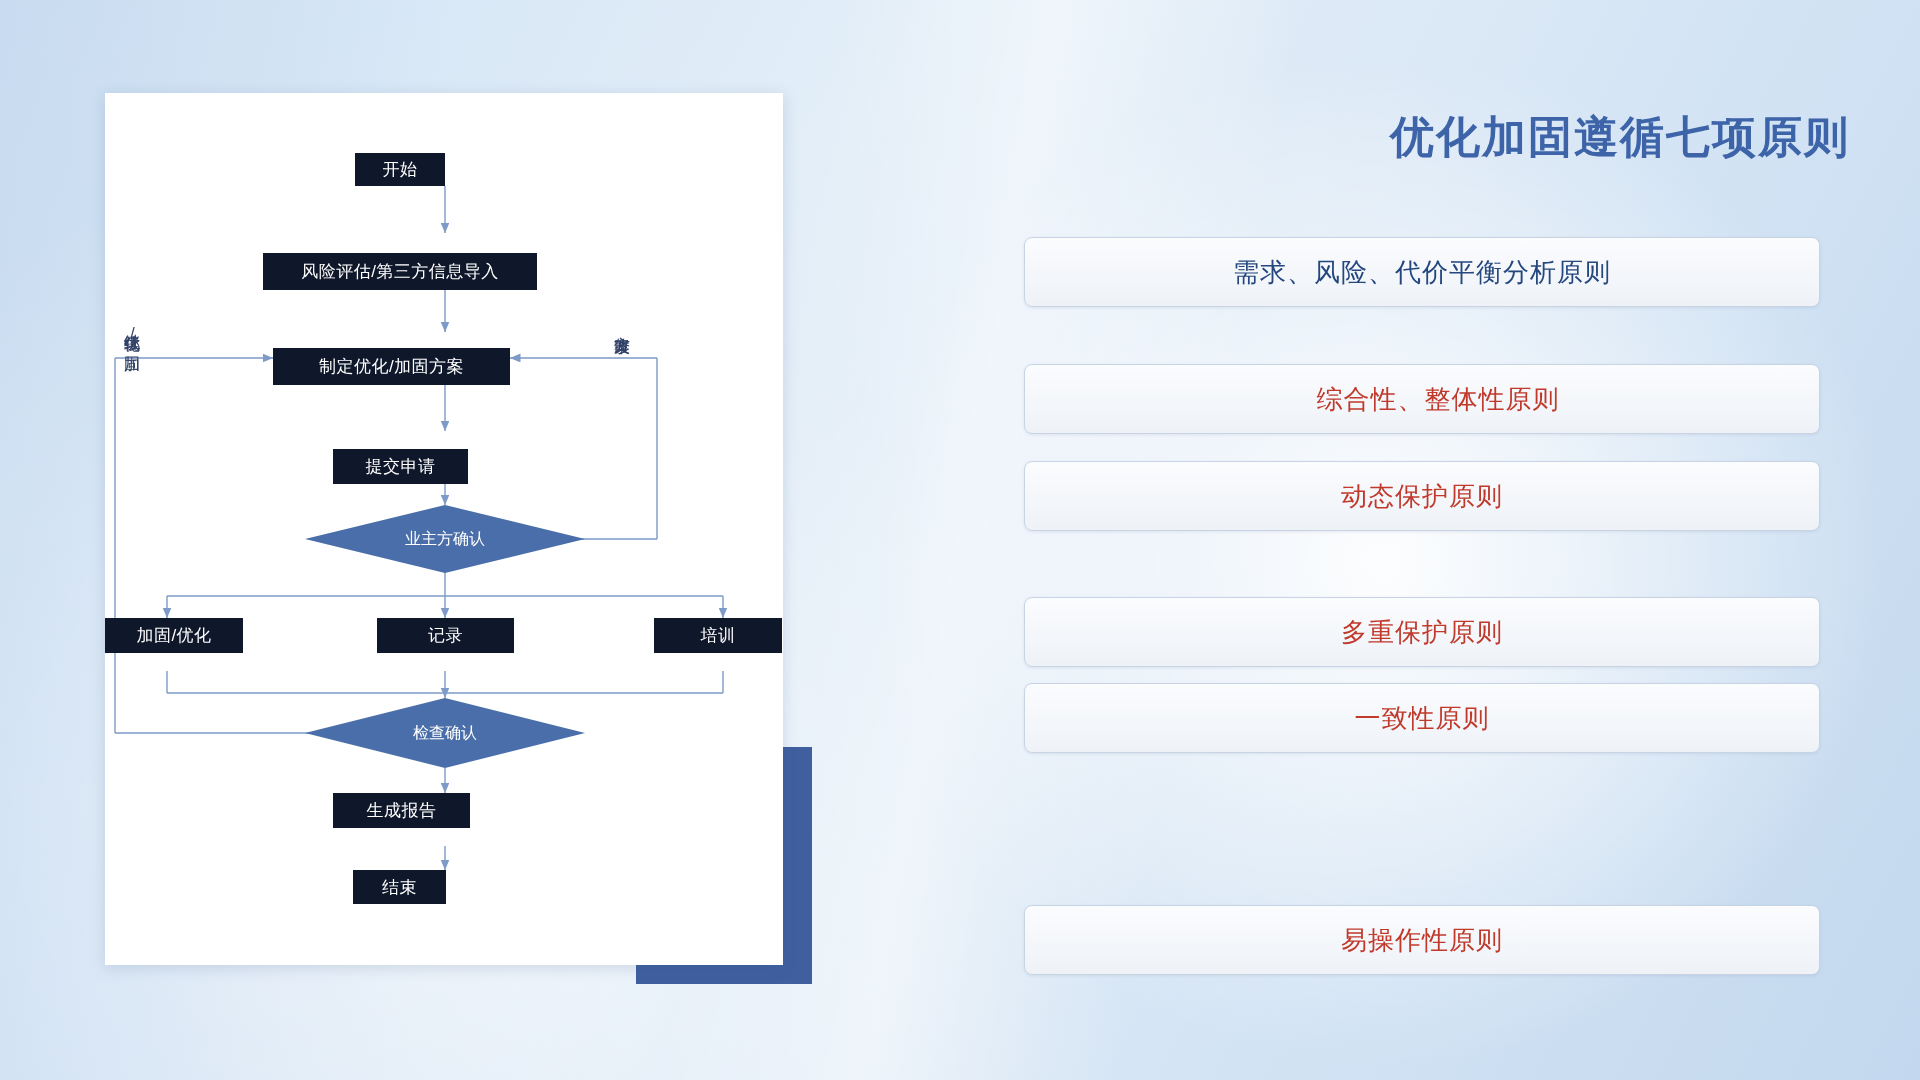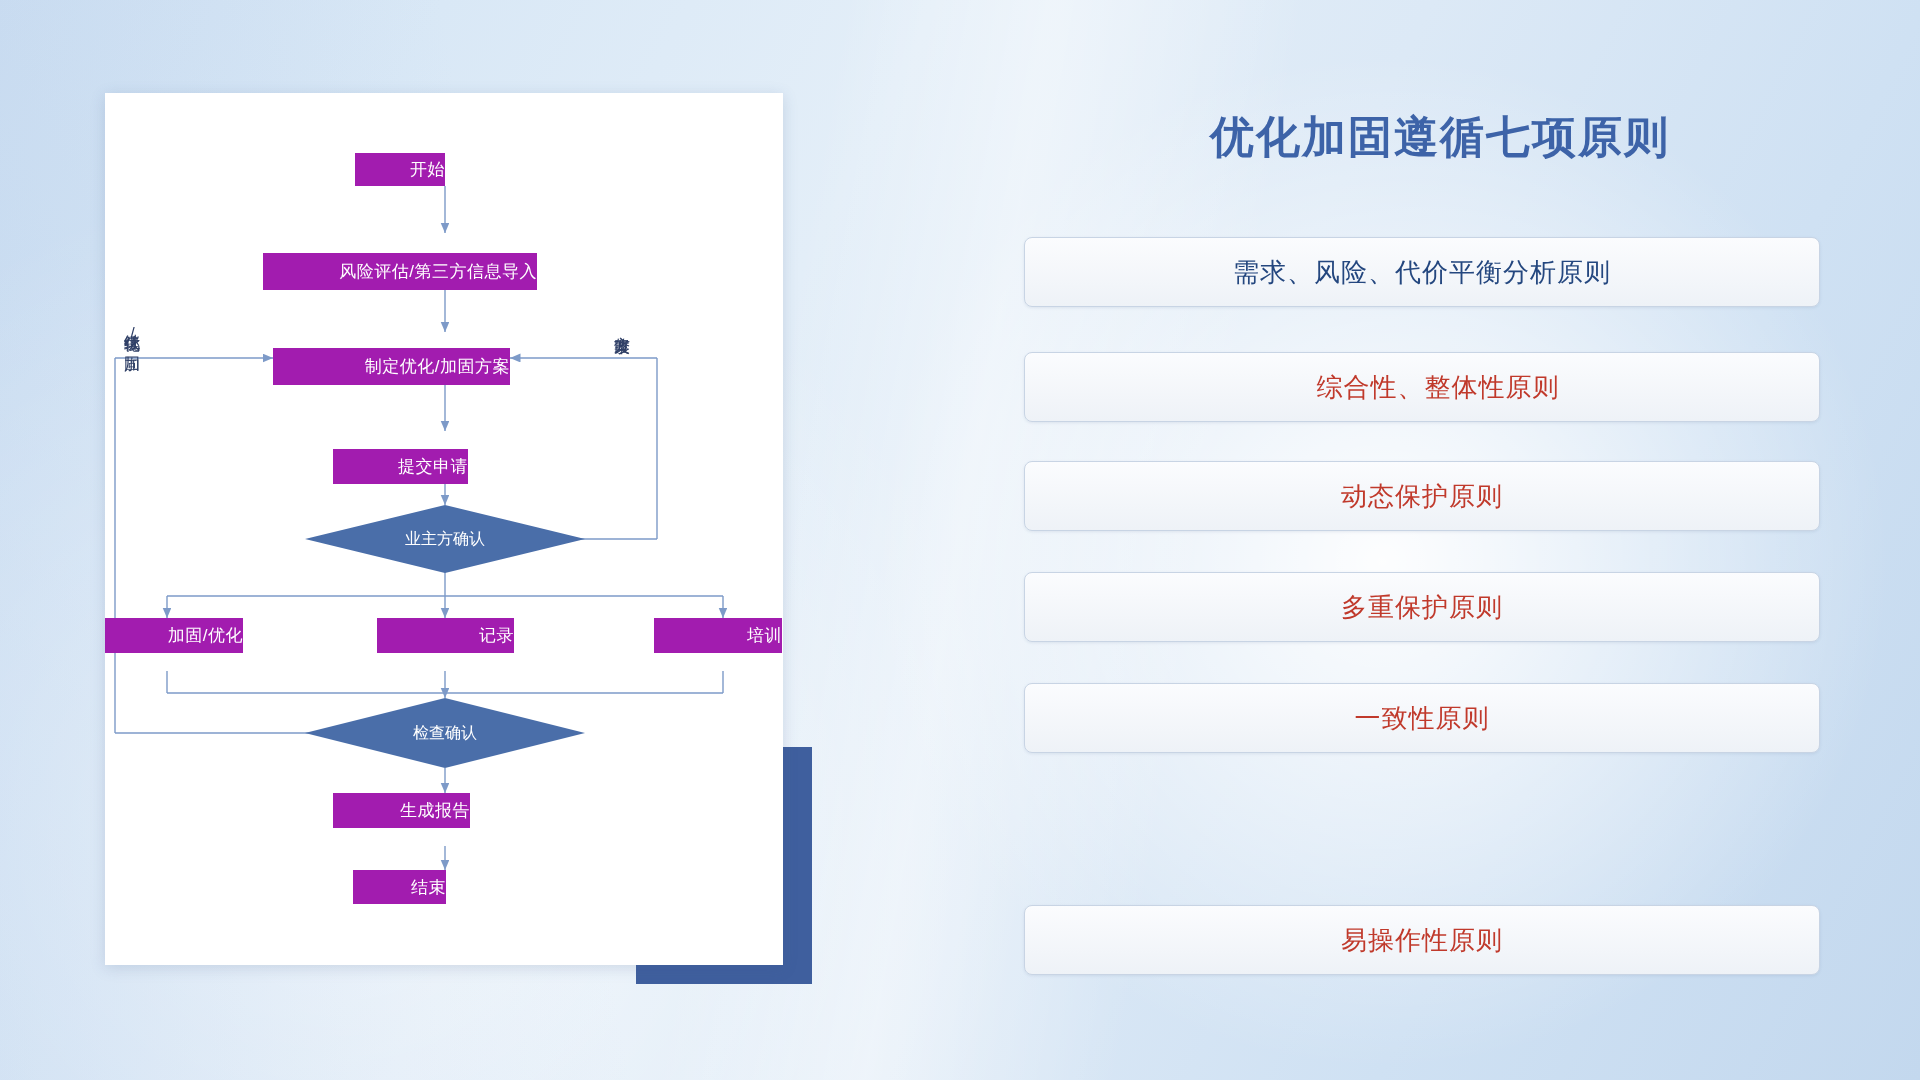--- a/index.html
+++ b/index.html
@@ -50,26 +50,26 @@
   }
   .flow {
     position: absolute;
     left: 0; top: 0;
     width: 678px;
     height: 872px;
   }
   .node {
     position: absolute;
     box-sizing: border-box;
-    background: #a21caf;
+    background: #0f172a;
     color: #ffffff;
     font-size: 17px;
     display: flex;
     align-items: center;
-    justify-content: flex-end;
+    justify-content: center;
     white-space: nowrap;
     letter-spacing: 0.5px;
   }
   .diamond-wrap {
     position: absolute;
   }
   .diamond-wrap svg { display: block; }
   .diamond-label {
     position: absolute;
     left: 0; top: 0;
@@ -90,21 +90,21 @@
     text-orientation: upright;
     letter-spacing: 1px;
   }
 
   
   .right-title {
     position: absolute;
     left: 1030px;
     top: 108px;
     width: 820px;
-    text-align: center;
+    text-align: right;
     color: #3d63a8;
     font-size: 44px;
     font-weight: bold;
     letter-spacing: 2px;
   }
   .bar {
     position: absolute;
     left: 1024px;
     width: 796px;
     height: 70px;
@@ -252,27 +252,27 @@
       <span>方案修改</span>
     </div>
 
   </div>
 
   <div class="right-title">优化加固遵循七项原则</div>
 
   <div class="bar first" style="top:237px;">
     <span>需求、风险、代价平衡分析原则</span>
   </div>
-  <div class="bar" style="top:352px;padding-left:32px;">
+  <div class="bar" style="top:364px;padding-left:32px;">
     <span>综合性、整体性原则</span>
   </div>
   <div class="bar" style="top:461px;">
     <span>动态保护原则</span>
   </div>
-  <div class="bar" style="top:572px;">
+  <div class="bar" style="top:597px;">
     <span>多重保护原则</span>
   </div>
   <div class="bar" style="top:683px;">
     <span>一致性原则</span>
   </div>
   <div class="bar" style="top:905px;">
     <span>易操作性原则</span>
   </div>
 
 </div>

